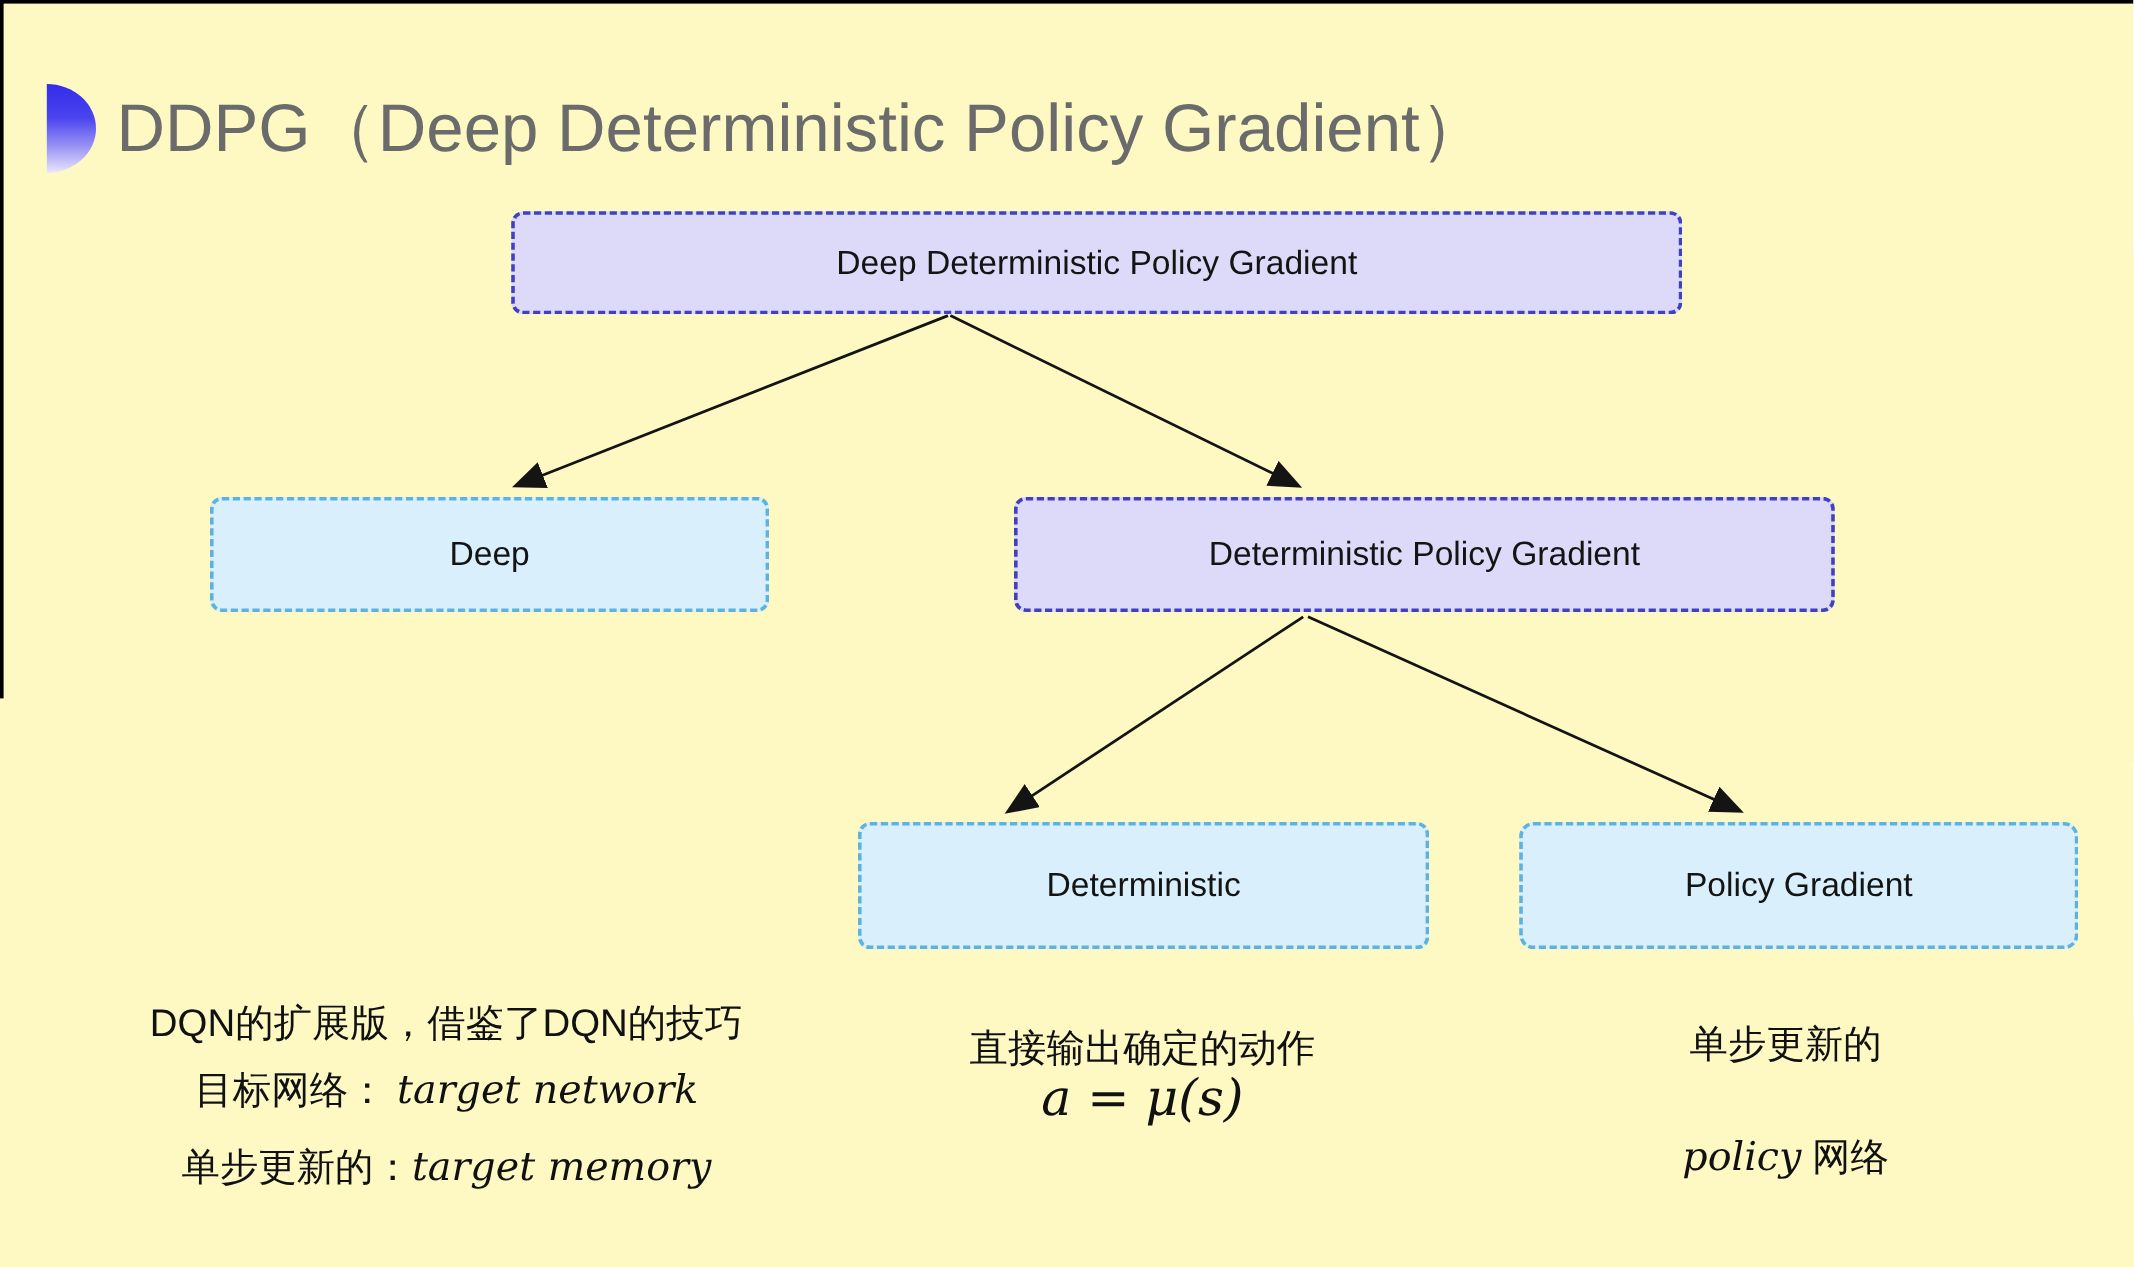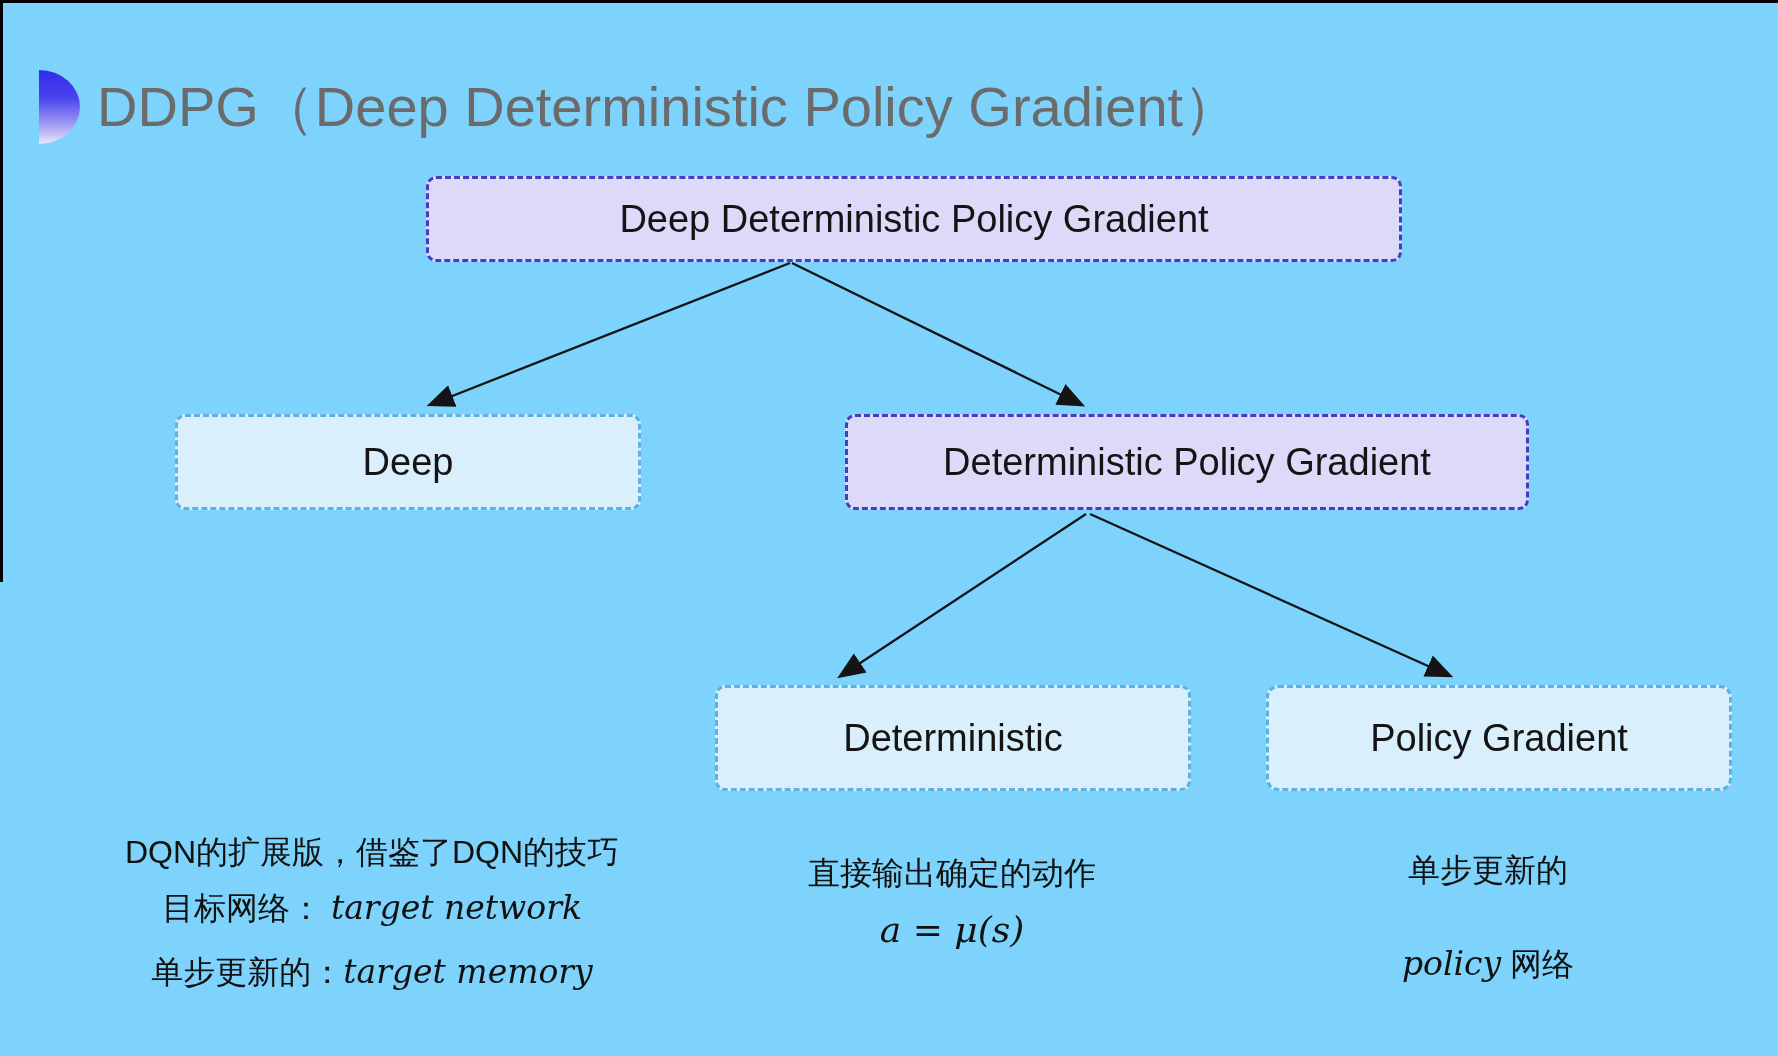--- a/index.html
+++ b/index.html
@@ -1,39 +1,39 @@
 <!DOCTYPE html>
 <html><head>
 <meta charset="utf-8">
 <style>
   html,body{margin:0;padding:0;background:#ffffff;}
   .slide{
     position:relative;
     width:1778px;height:1056px;
-    background:#7dd3fc;
+    background:#fef9c3;
     overflow:hidden;
     font-family:"Liberation Sans","DejaVu Sans",sans-serif;
   }
   .edge-top{position:absolute;left:0;top:0;width:1778px;height:3px;background:#000;}
   .edge-left{position:absolute;left:0;top:0;width:3px;height:582px;background:#000;}
 
   .title-icon{
     position:absolute;left:39px;top:70px;width:41px;height:74px;
     border-radius:0 100% 100% 0 / 0 50% 50% 0;
     background:linear-gradient(180deg,#332cea 0%,#4a43ef 38%,#9d97f4 72%,#e9e7fd 100%);
   }
   .page-title{
     position:absolute;left:97px;top:74px;
     font-size:56px;line-height:66px;color:#6b6b6b;
     white-space:nowrap;font-weight:400;
   }
 
   .node{
     position:absolute;display:flex;align-items:center;justify-content:center;
-    border-radius:10px;font-size:38px;color:#141414;text-align:center;
+    border-radius:10px;font-size:28px;color:#141414;text-align:center;
     box-sizing:border-box;white-space:nowrap;
   }
   .node.purple{background:#dcdaf8;border:3px dashed #4040c2;}
   .node.cyan{background:#d9effb;border:3px dashed #5cb3e2;}
 
   #node-ddpg{left:426px;top:176px;width:976px;height:86px;}
   #node-deep{left:175px;top:414px;width:466px;height:96px;}
   #node-dpg{left:845px;top:414px;width:684px;height:96px;}
   #node-det{left:715px;top:685px;width:476px;height:106px;}
   #node-pg{left:1266px;top:685px;width:466px;height:106px;border-radius:12px;}
@@ -42,21 +42,21 @@
 
   .note{
     position:absolute;transform:translateX(-50%);
     font-size:32px;line-height:40px;color:#111;
     white-space:nowrap;text-align:center;
   }
   .serif-it{
     font-family:"DejaVu Serif","Liberation Serif",serif;
     font-style:italic;font-size:33px;
   }
-  .math{font-size:36px;margin-top:15px;}
+  .math{font-size:42px;}
   #note-deep-1{left:372px;top:832px;}
   #note-deep-2{left:372px;top:888px;}
   #note-deep-3{left:372px;top:952px;}
   #note-det-1{left:952px;top:853px;}
   #note-det-2{left:952px;top:895px;}
   #note-pg-1{left:1488px;top:850px;}
   #note-pg-2{left:1488px;top:944px;}
 </style>
 </head>
 <body>

